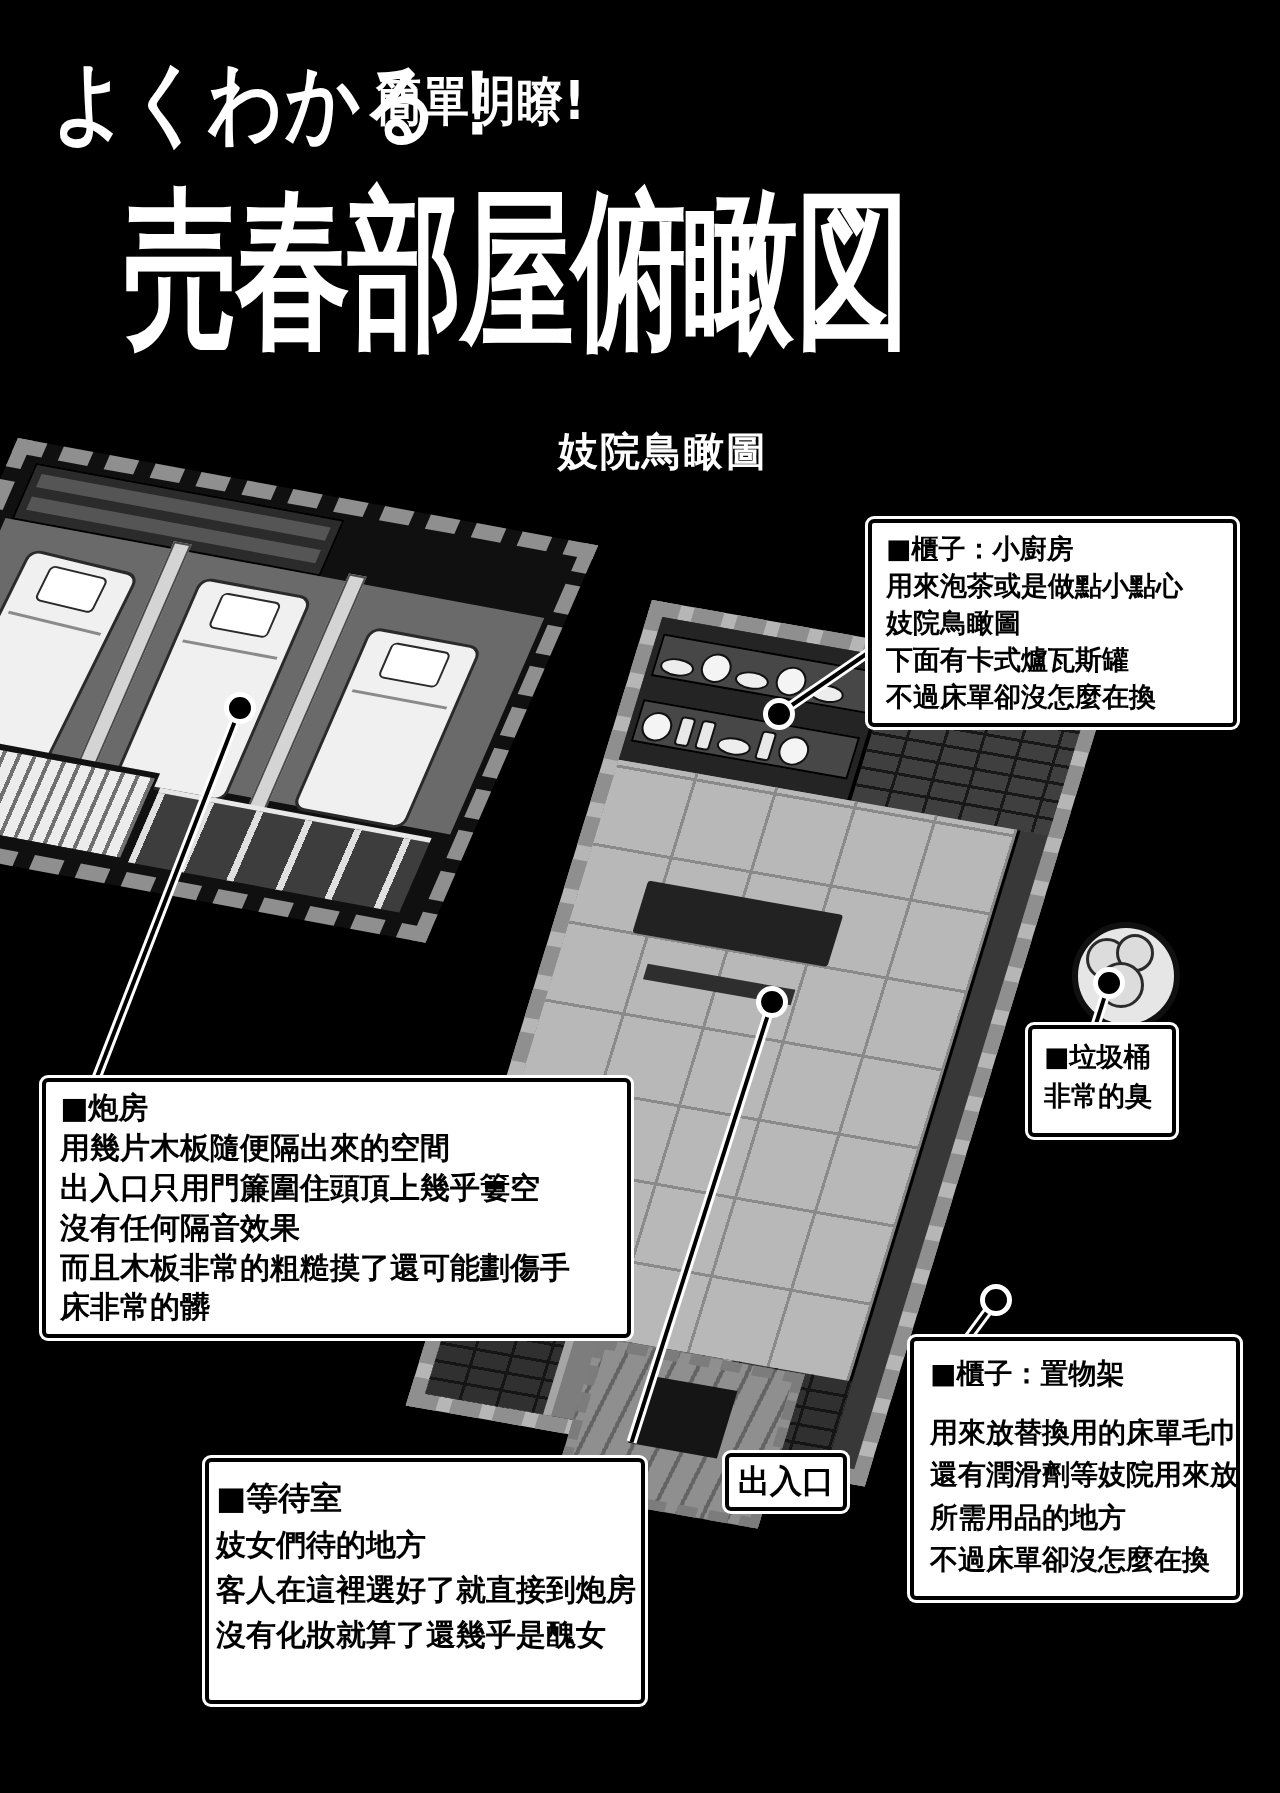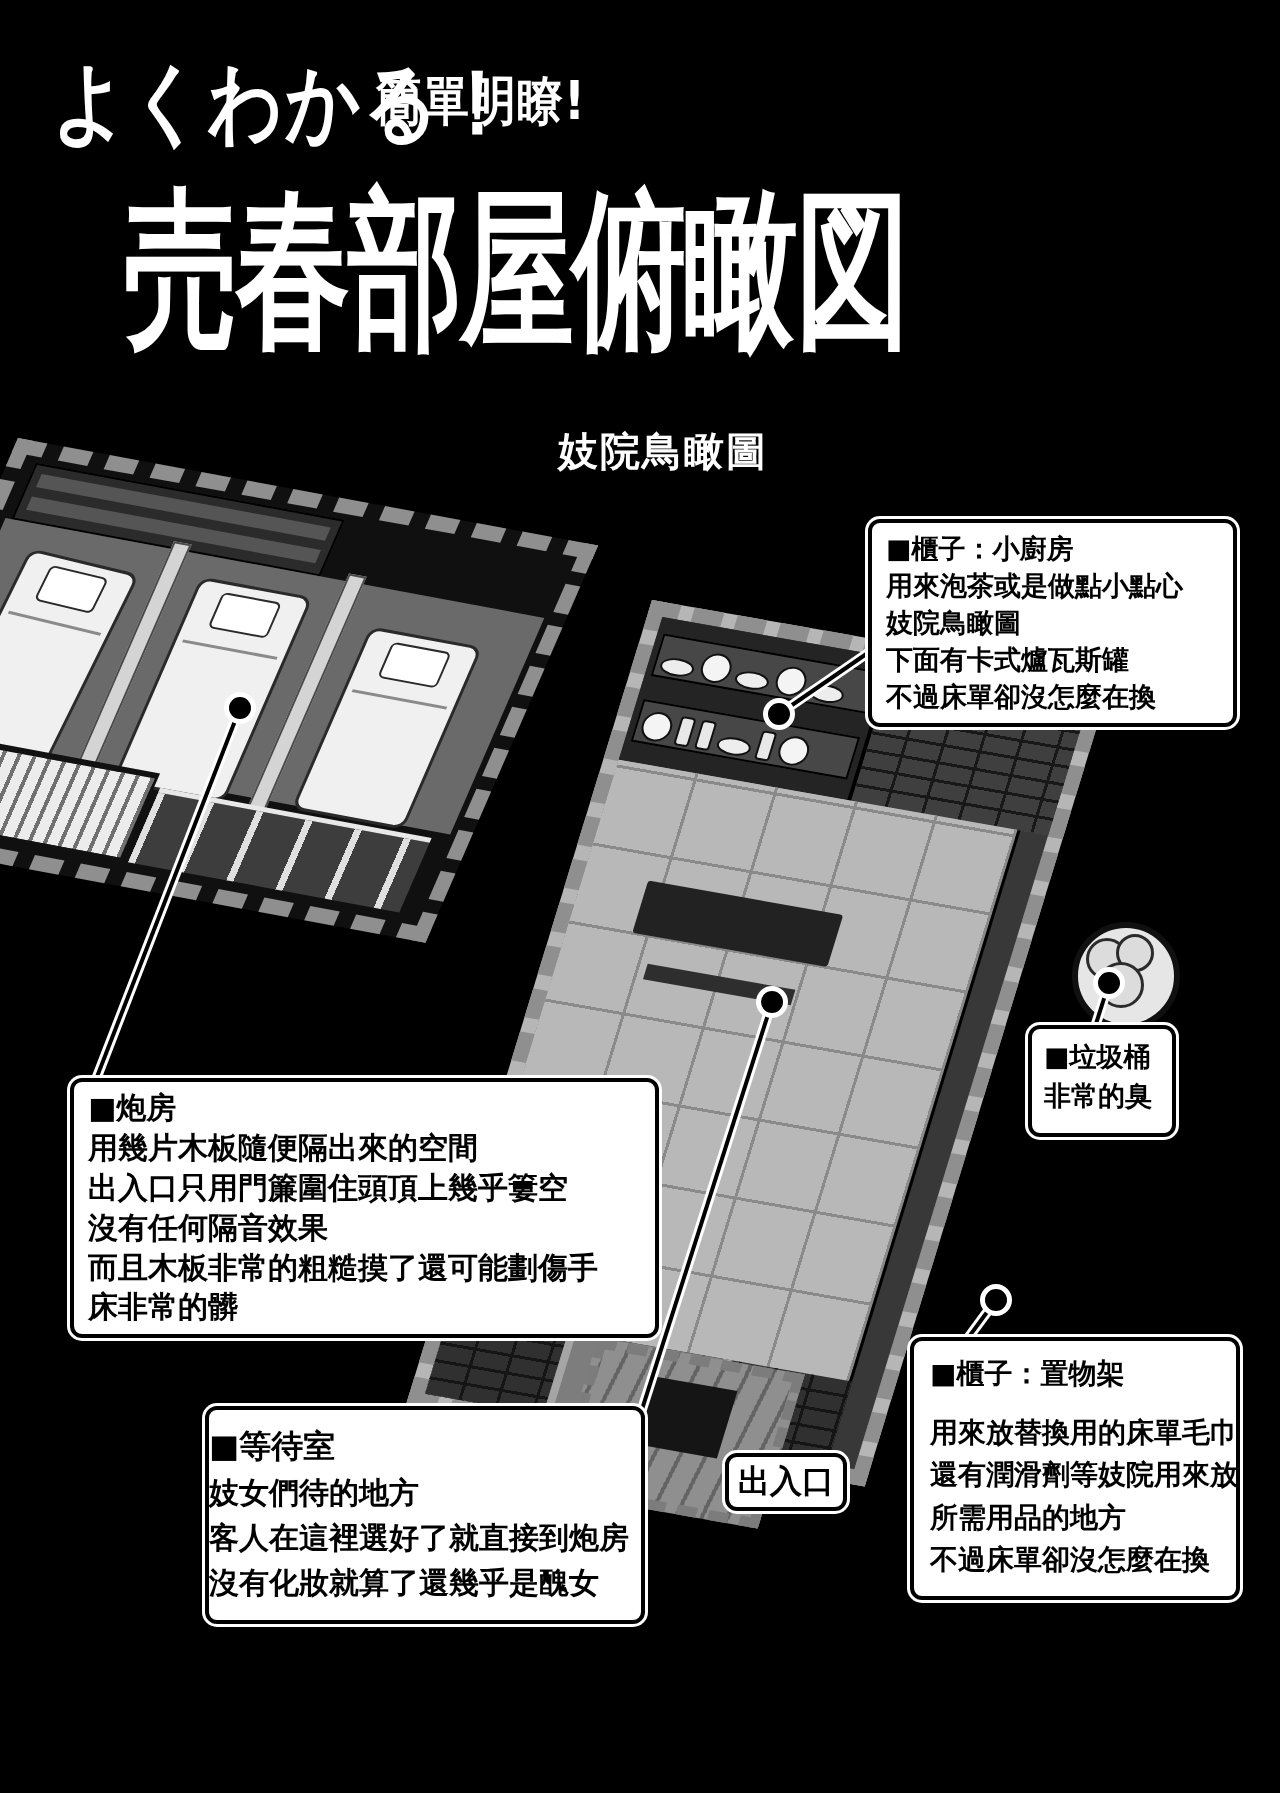--- a/index.html
+++ b/index.html
@@ -43,26 +43,26 @@
   .rb-entrance{left:120px;bottom:0;width:150px;height:86px;background:#7d7d7d;border-left:8px solid #a5a5a5;border-right:8px solid #a5a5a5;}
   .porch{position:absolute;left:598px;top:1338px;width:190px;height:140px;transform:rotate(10deg) skewX(-7deg);transform-origin:0 0;background:repeating-linear-gradient(100deg,#8f8f8f 0 20px,#636363 20px 24px);border:10px dashed #7c7c7c;}
   .porch-door{margin:18px auto;width:90px;height:70px;background:#151515;}
   .bucket{position:absolute;left:1072px;top:922px;width:96px;height:96px;border-radius:50%;background:#e6e6e6;border:6px solid #101010;}
   .lump{position:absolute;border-radius:50%;background:#dcdcdc;border:3px solid #2b2b2b;}
   
   .leader{position:absolute;height:10px;background:#fff;transform-origin:0 50%;display:flex;align-items:center;z-index:5;}
   .leader .core{width:100%;height:4px;background:#000;}
   .dot{position:absolute;width:22px;height:22px;background:#000;border:5px solid #fff;border-radius:50%;z-index:6;}
   
-  .abox{position:absolute;background:#fff;border:4px solid #000;border-radius:12px;box-shadow:0 0 0 3px #fff;color:#000;z-index:10;box-sizing:border-box;}
+  .abox{position:absolute;background:#fff;border:4px solid #000;border-radius:6px;box-shadow:0 0 0 3px #fff;color:#000;z-index:10;box-sizing:border-box;}
   .abox .tl,.abox .ln{font-weight:bold;white-space:nowrap;}
   .bx-kitchen{left:868px;top:519px;width:369px;height:208px;padding:8px 14px;font-size:27px;line-height:1.37;}
   .bx-trash{left:1028px;top:1025px;width:148px;height:112px;padding:8px 12px;font-size:27px;line-height:1.45;}
-  .bx-bedroom{left:70px;top:1078px;width:589px;height:260px;padding:6px 14px;font-size:30px;line-height:1.33;}
-  .bx-waiting{left:205px;top:1406px;width:440px;height:218px;padding:12px 0;font-size:30px;line-height:1.5;}
+  .bx-bedroom{left:42px;top:1078px;width:589px;height:260px;padding:6px 14px;font-size:30px;line-height:1.33;}
+  .bx-waiting{left:205px;top:1458px;width:440px;height:246px;padding:12px 7px;font-size:30px;line-height:1.5;}
   .bx-waiting .tl{font-size:32px;}
   .bx-shelf{left:910px;top:1337px;width:330px;height:263px;padding:12px 16px;font-size:28px;line-height:1.52;}
   .bx-shelf .gap{height:16px;}
   .bx-exit{left:725px;top:1453px;width:122px;height:58px;display:flex;align-items:center;justify-content:center;font-size:32px;font-weight:bold;}
 </style>
 </head>
 <body>
 
 <div id="canvas">
 

